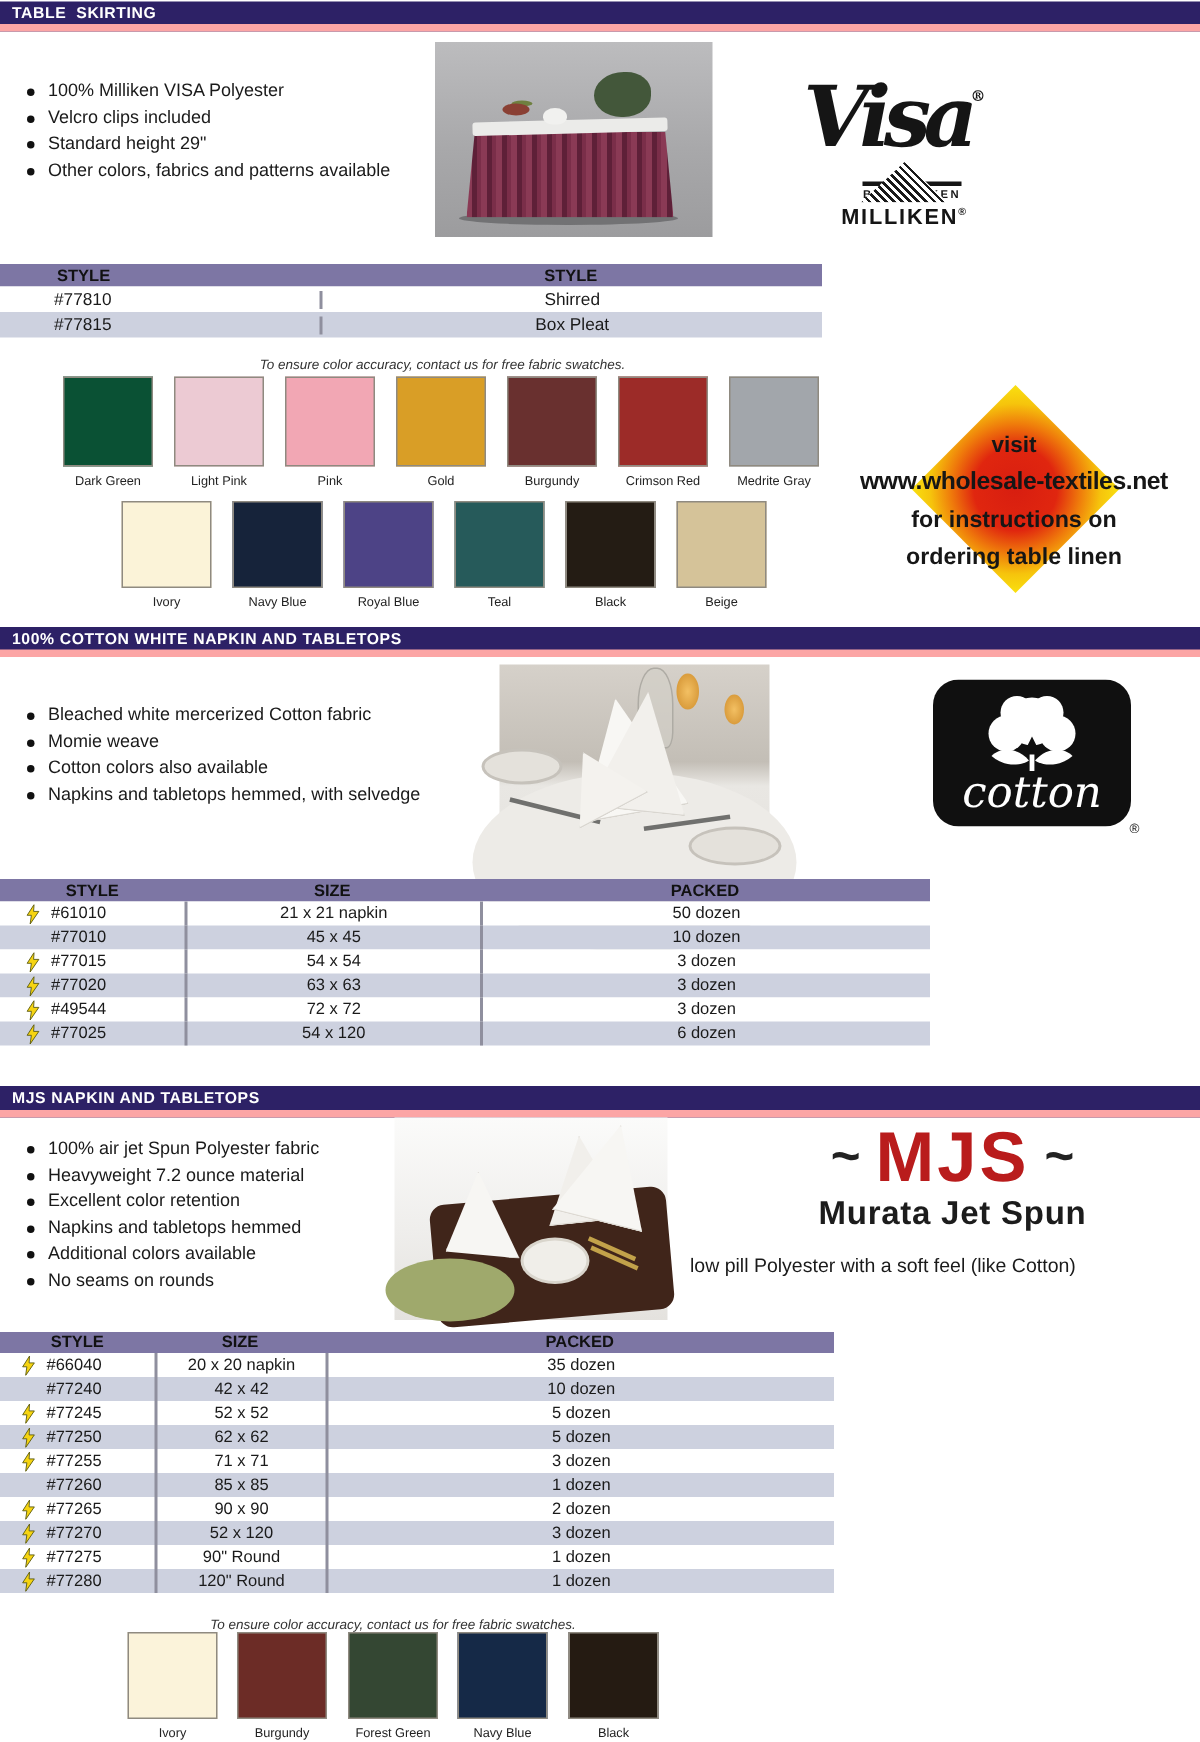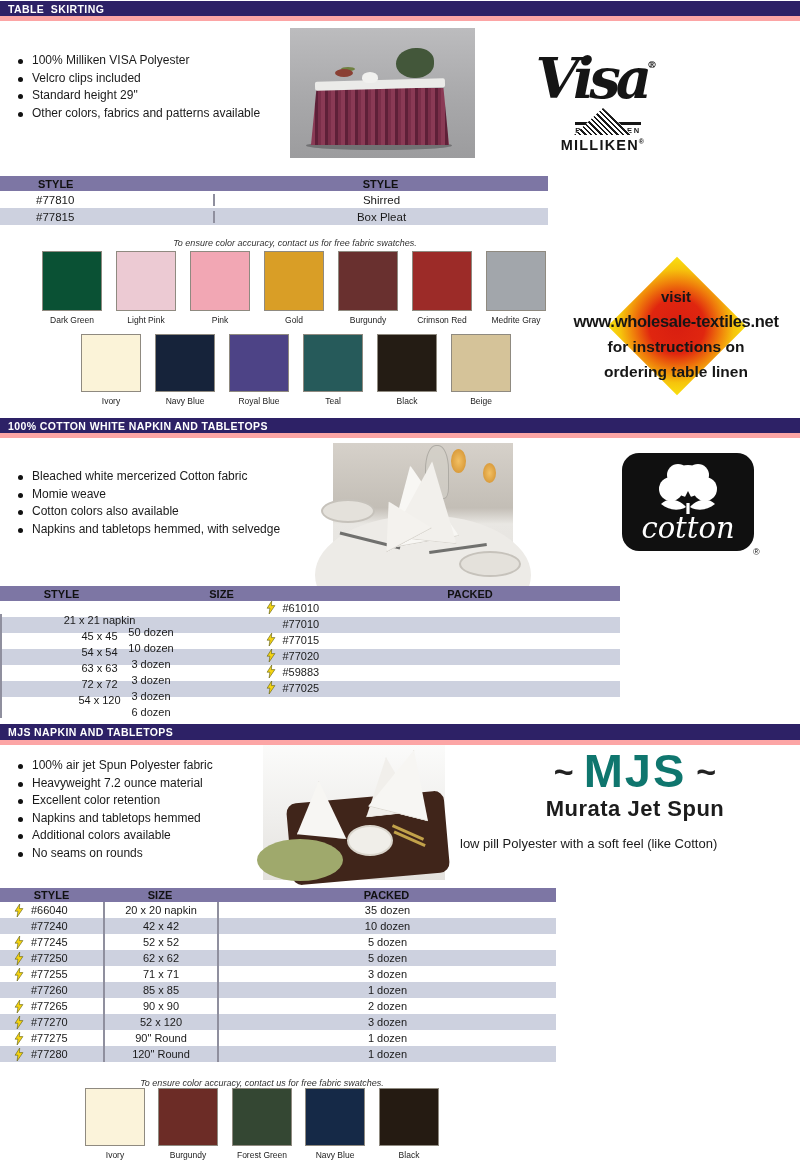--- a/index.html
+++ b/index.html
@@ -28,21 +28,21 @@
   
   .stable{position:absolute;left:0;top:176px;width:548px;}
   .stable .trow{height:17px;font-size:11.5px;}
   .s-c1{width:213px;padding-left:36px;box-sizing:border-box;}
   .stable .thead .s-c1{padding-left:38px;}
   .s-c2{width:335px;text-align:center;box-sizing:border-box;}
   .stable .trow .s-c2{border-left:2px solid #8f8f9e;}
 
   
   .ctable{position:absolute;left:0;top:586px;width:620px;}
-  .ctable .trow{height:16px;flex-direction:column;}
+  .ctable .trow{height:16px;}
   .ct-c1{width:123px;display:flex;align-items:center;padding-left:17px;box-sizing:border-box;}
   .ct-c2{width:197px;text-align:center;box-sizing:border-box;}
   .ct-c3{width:300px;text-align:center;box-sizing:border-box;}
   .ctable .thead .ct-c1{display:block;text-align:center;padding-left:0;}
   .ctable .trow .ct-c2,.ctable .trow .ct-c3{border-left:2px solid #8f8f9e;align-self:stretch;
          display:flex;align-items:center;justify-content:center;}
 
   
   .mtable{position:absolute;left:0;top:888px;width:556px;}
   .mtable .thead{height:14px;}
@@ -354,21 +354,21 @@
           <span>#77020</span>
         </div>
       <div class="ct-c2">63 x 63</div>
       <div class="ct-c3">3 dozen</div>
     </div>
     <div class="trow">
       <div class="ct-c1">
           <span class="bolt"><svg width="10" height="13" viewBox="0 0 9 13">
               <path d="M5.2 0 L0.6 7.2 H3.4 L2.6 13 L8.4 4.6 H4.9 Z" fill="#f6d411" stroke="#5a5a10" stroke-width="0.6"></path>
             </svg></span>
-          <span>#59883</span>
+          <span>#49544</span>
         </div>
       <div class="ct-c2">72 x 72</div>
       <div class="ct-c3">3 dozen</div>
     </div>
     <div class="trow stripe">
       <div class="ct-c1">
           <span class="bolt"><svg width="10" height="13" viewBox="0 0 9 13">
               <path d="M5.2 0 L0.6 7.2 H3.4 L2.6 13 L8.4 4.6 H4.9 Z" fill="#f6d411" stroke="#5a5a10" stroke-width="0.6"></path>
             </svg></span>
           <span>#77025</span>
@@ -397,21 +397,21 @@
     <div class="mp-fan mp-fan1"></div>
     <div class="mp-cone"></div>
     <div class="mp-food"></div>
     <div class="mp-plate"></div>
     <div class="mp-cutlery"></div>
   </div>
 
   <div class="abs mjs-logo">
     <div class="mjs-row1">
       <span class="mjs-tilde">~</span>
-      <span class="mjs-name" style="color: #0f766e;">MJS</span>
+      <span class="mjs-name" style="color: #b91c1c;">MJS</span>
       <span class="mjs-tilde">~</span>
     </div>
     <div class="mjs-sub">Murata Jet Spun</div>
   </div>
   <div class="mjs-tagline abs">low pill Polyester with a soft feel (like Cotton)</div>
 
   <div class="mtable">
     <div class="thead" style="background-color: rgb(125, 118, 164);">
       <div class="mt-c1">STYLE</div>
       <div class="mt-c2">SIZE</div>

